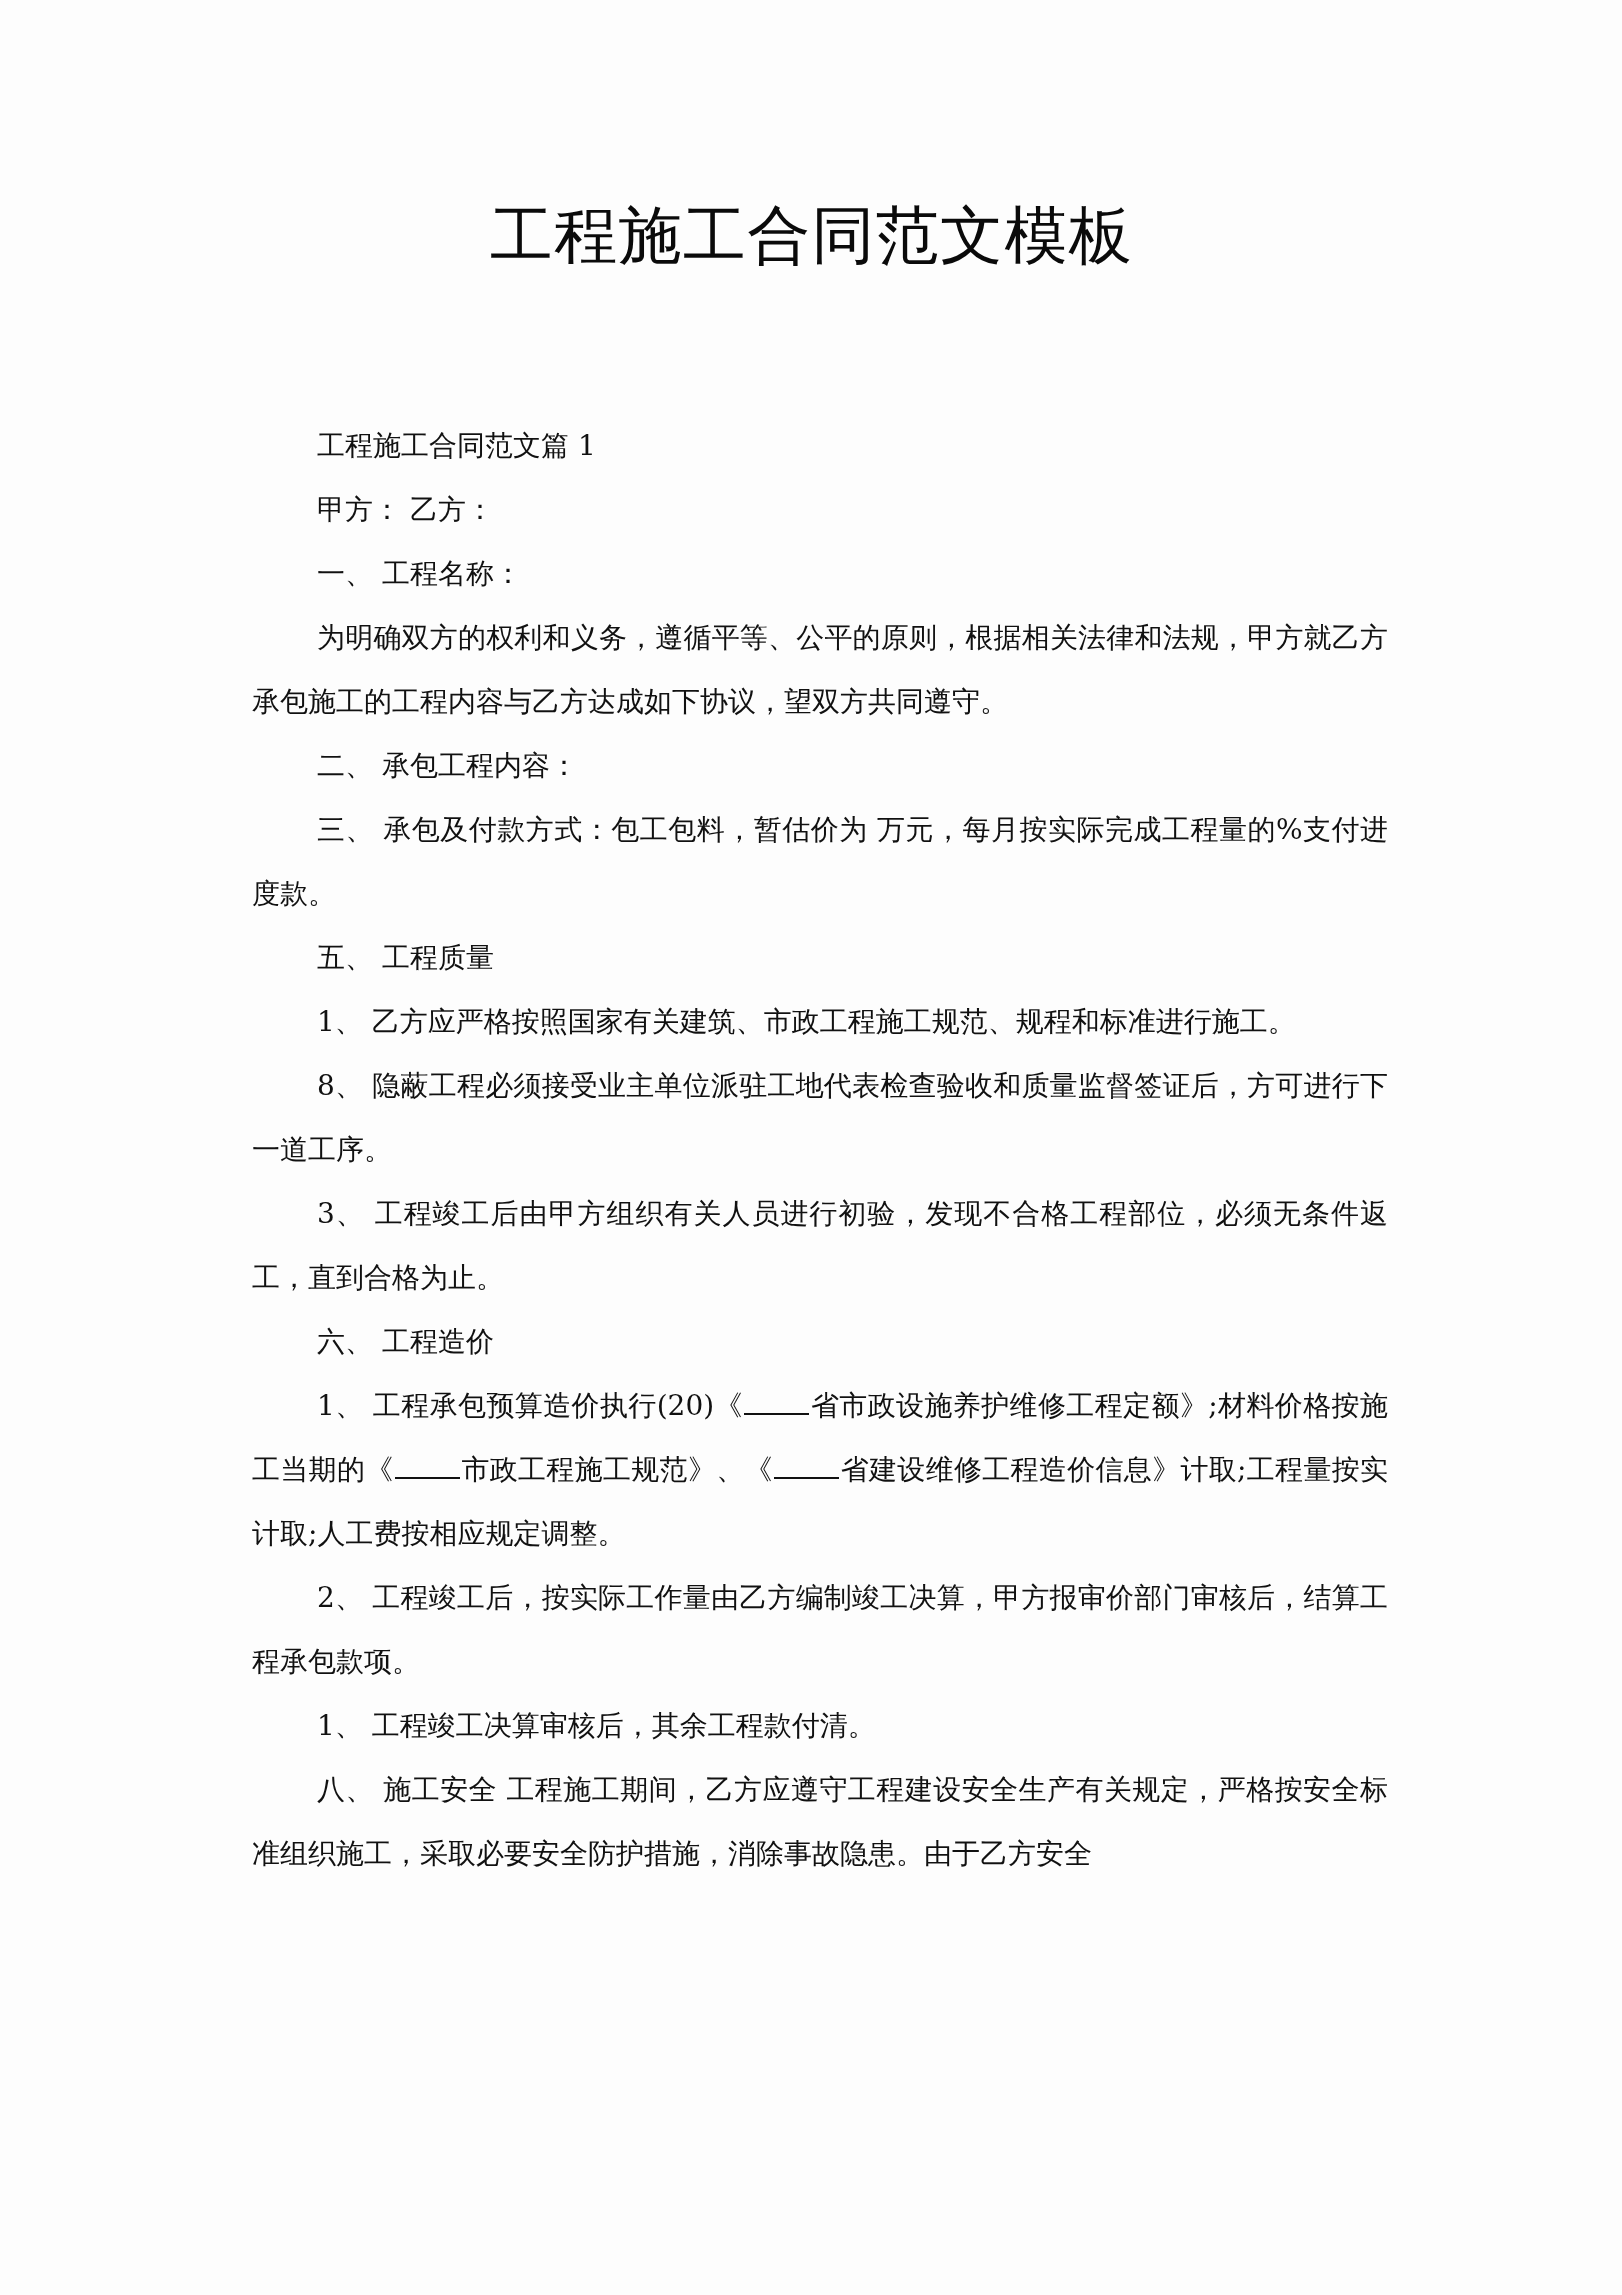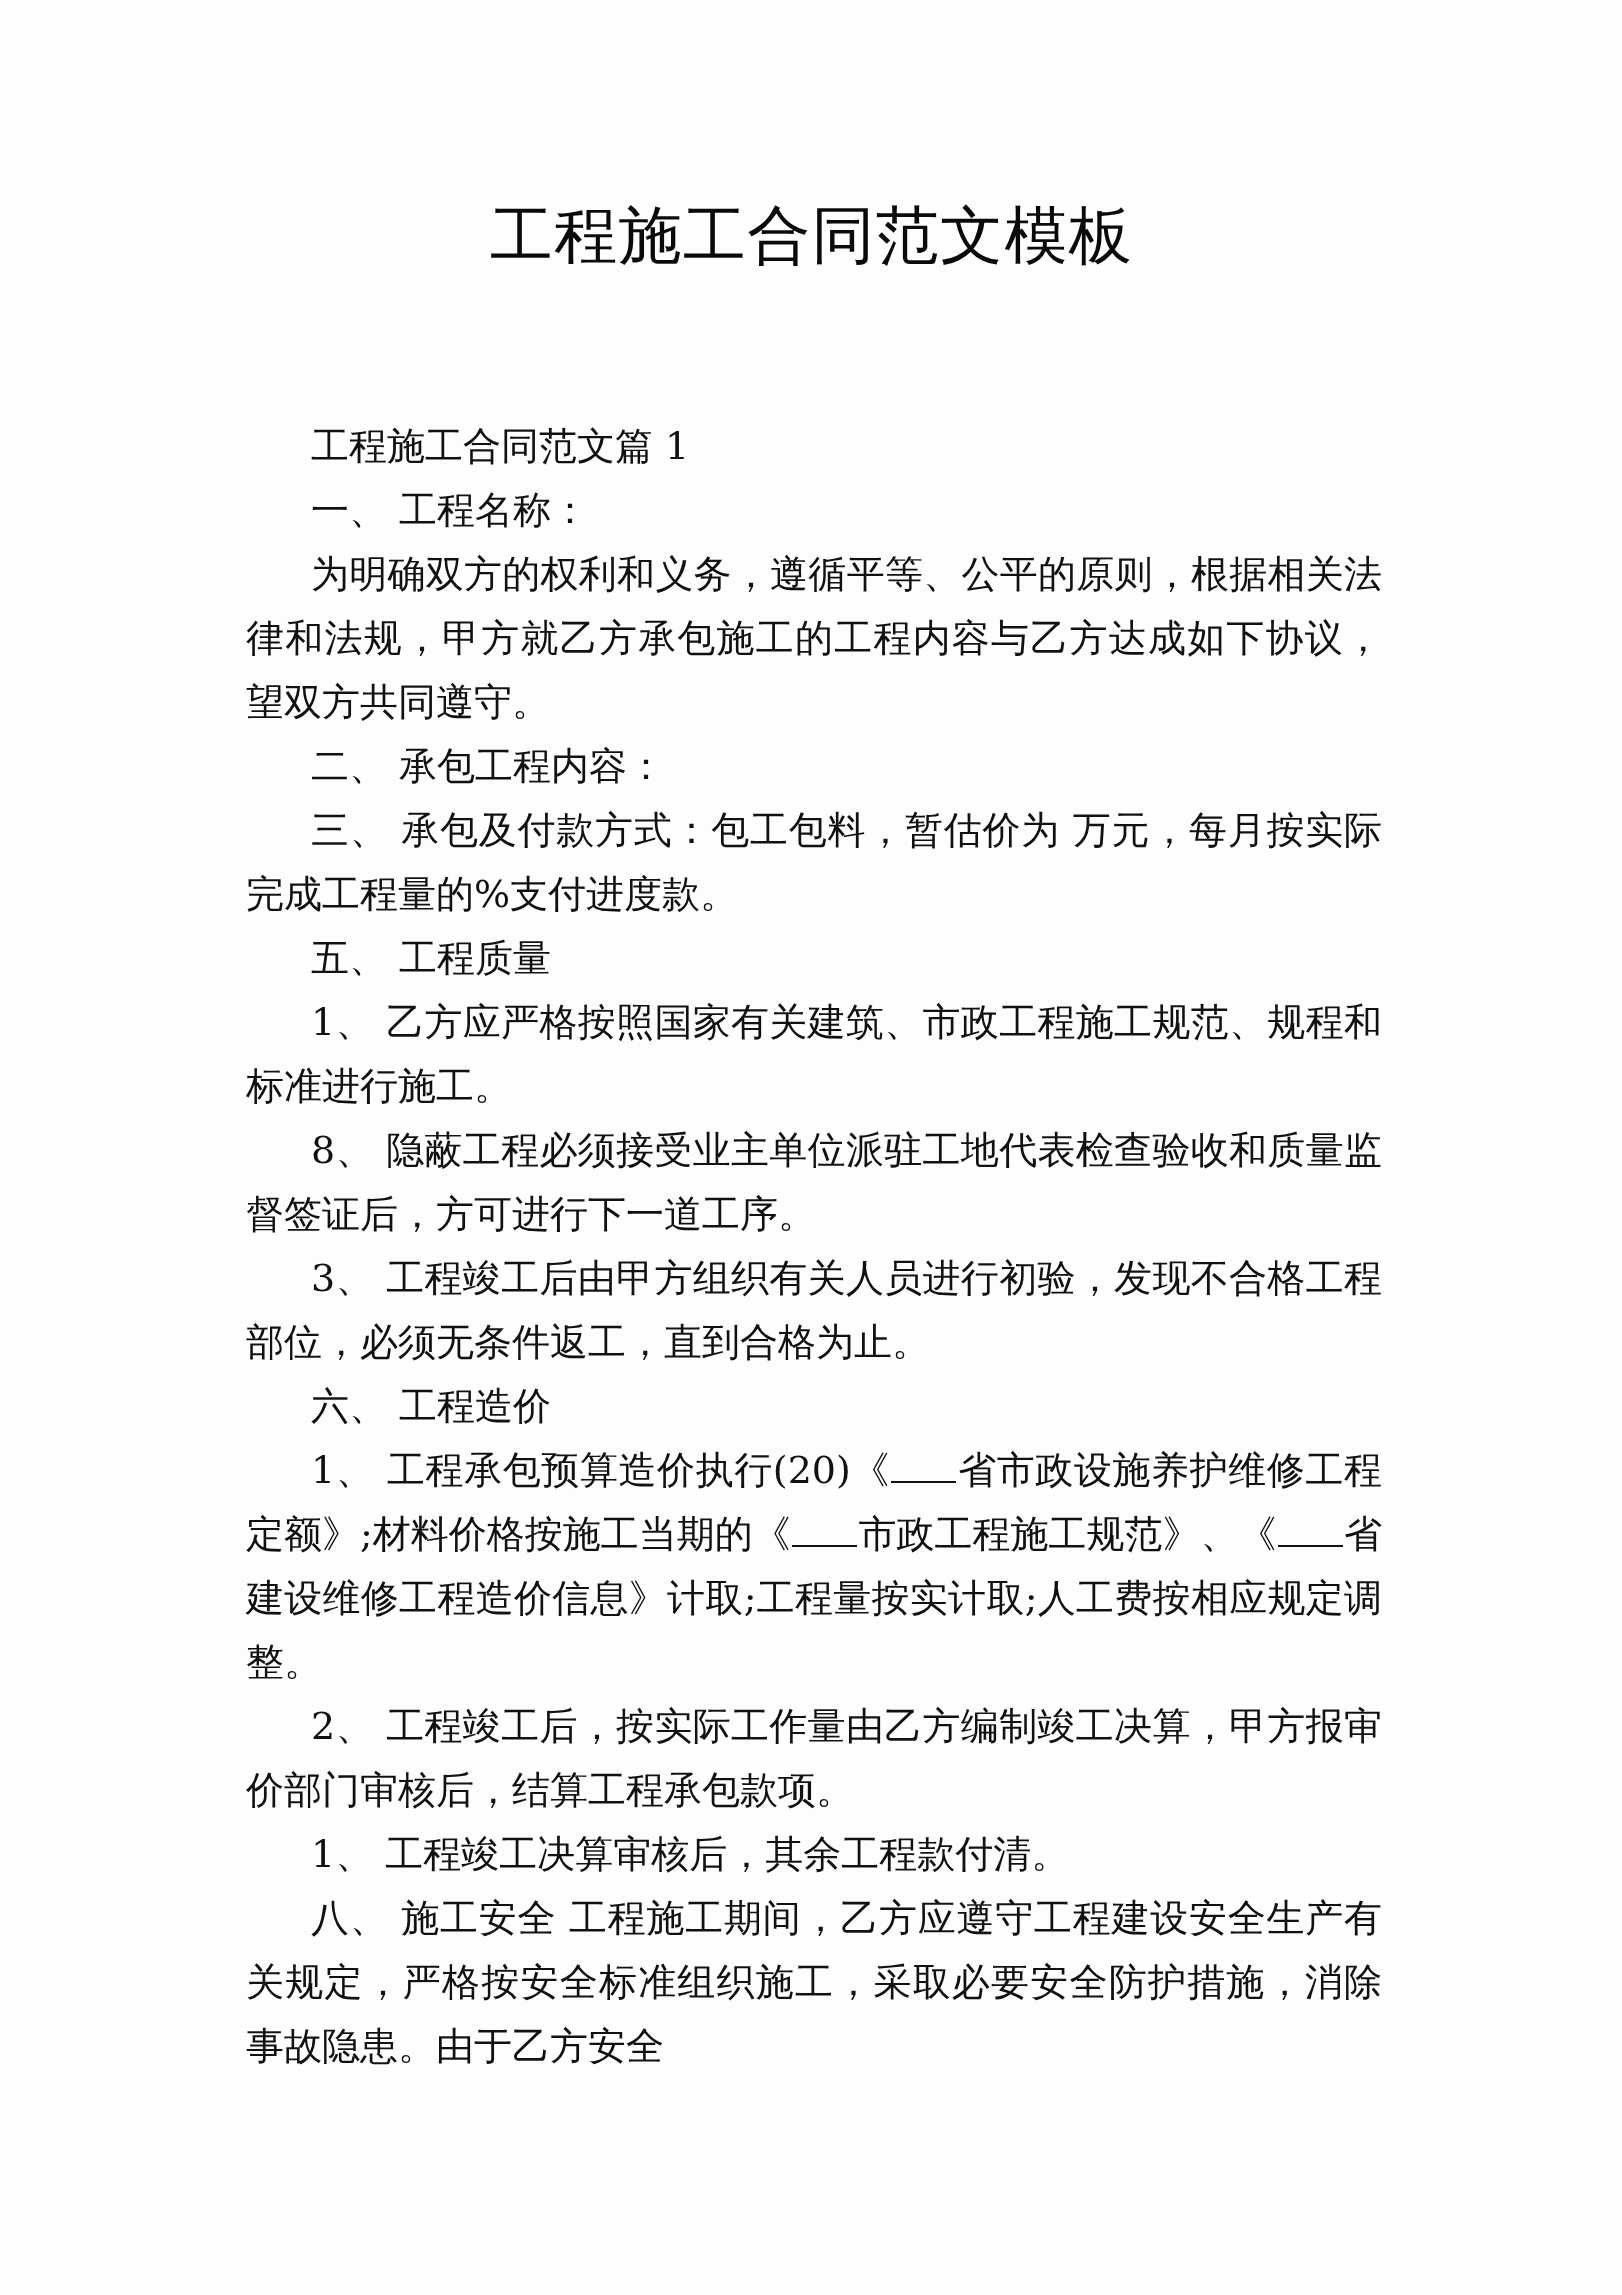--- a/index.html
+++ b/index.html
@@ -29,24 +29,24 @@
       left: 0;
       width: 1623px;
       text-align: center;
       font-size: 63px;
       line-height: 79px;
       letter-spacing: 1.3px;
       color: #0a0a0a;
     }
     .body-text {
       position: absolute;
-      left: 246px;
+      left: 252px;
       width: 1136px;
       top: 414px;
-      font-size: 38px;
+      font-size: 28px;
       line-height: 64px;
     }
     .p {
       margin: 0;
       text-indent: 65px;
       text-align: justify;
       text-align-last: left;
     }
     .blank {
       display: inline-block;
@@ -60,20 +60,21 @@
     .b-inline { width: 65px; }
   </style>
 </head>
 <body>
 
 <div class="page">
   <div class="title">工程施工合同范文模板</div>
 
   <div class="body-text">
     <p class="p">工程施工合同范文篇 1</p>
+    <p class="p">甲方：  乙方：</p>
     <p class="p">一、  工程名称：</p>
     <p class="p">为明确双方的权利和义务，遵循平等、公平的原则，根据相关法律和法规，甲方就乙方承包施工的工程内容与乙方达成如下协议，望双方共同遵守。</p>
     <p class="p">二、  承包工程内容：</p>
     <p class="p">三、  承包及付款方式：包工包料，暂估价为 万元，每月按实际完成工程量的%支付进度款。</p>
 
 
     <p class="p">五、  工程质量</p>
     <p class="p">1、  乙方应严格按照国家有关建筑、市政工程施工规范、规程和标准进行施工。</p>
     <p class="p">8、  隐蔽工程必须接受业主单位派驻工地代表检查验收和质量监督签证后，方可进行下一道工序。</p>
     <p class="p">3、  工程竣工后由甲方组织有关人员进行初验，发现不合格工程部位，必须无条件返工，直到合格为止。</p>

